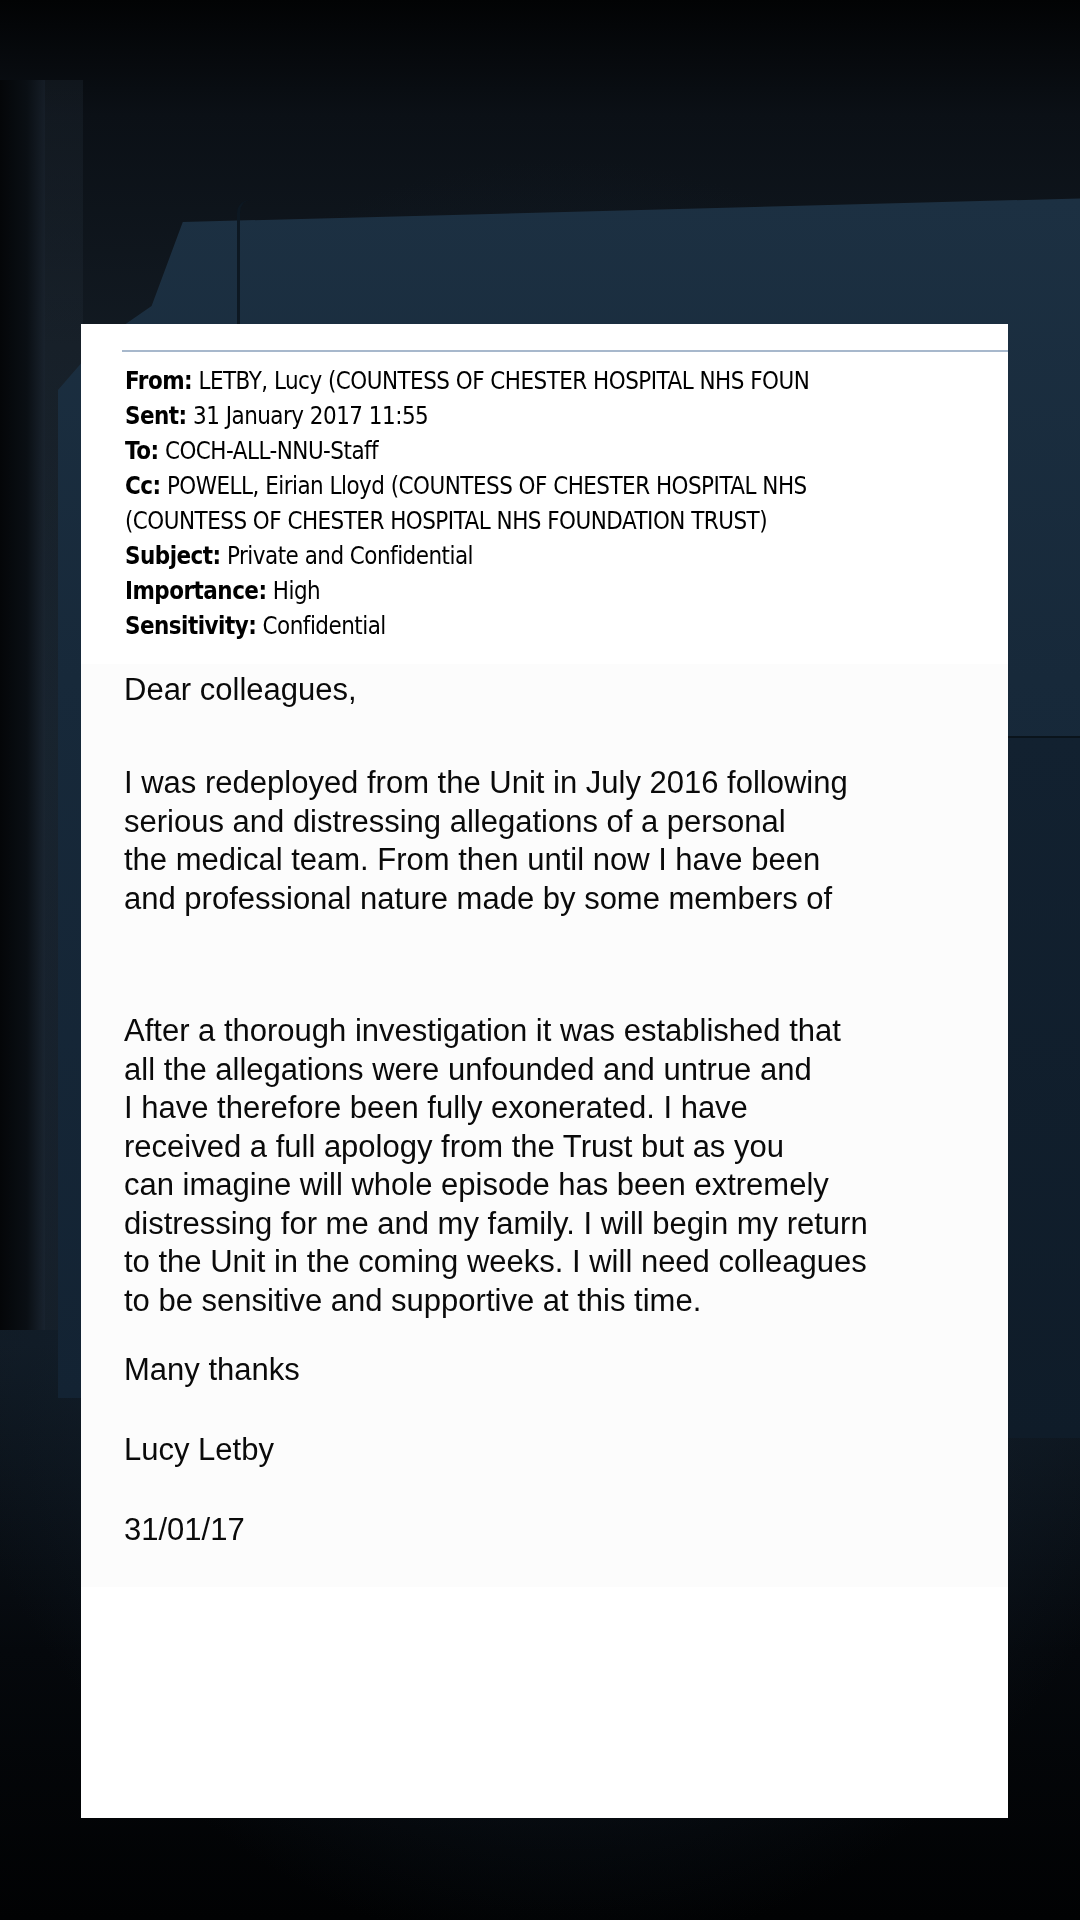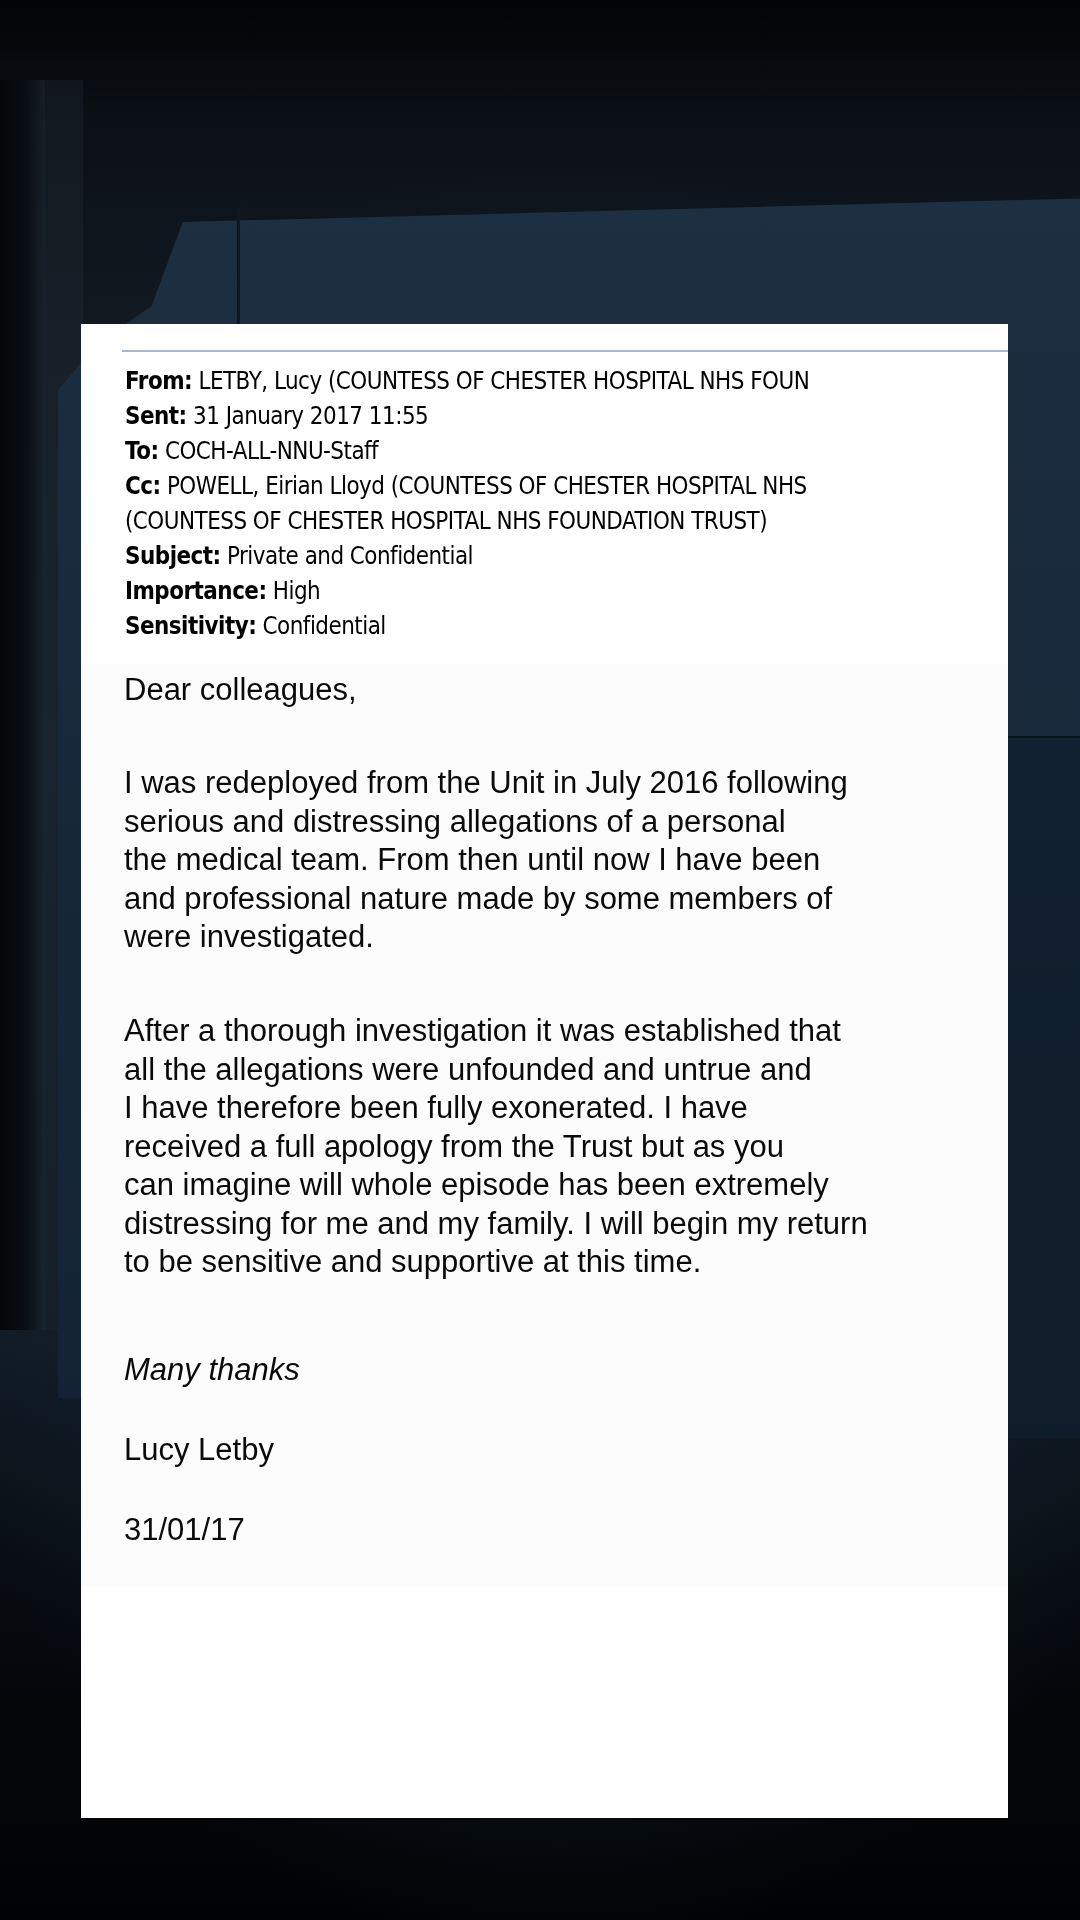--- a/index.html
+++ b/index.html
@@ -117,21 +117,21 @@
       font-family: "Liberation Sans", sans-serif;
       font-size: 31px;
       color: #0a0a0a;
     }
     .greeting { position: absolute; top: 0; left: 0; white-space: nowrap; }
     .para { position: absolute; left: 0; white-space: nowrap; margin-top: 12px; }
     .para .ln { display: block; height: 38.5px; line-height: 38.5px; }
     .p1 { top: 80px; }
     .p2 { top: 328px; }
     .closing { position: absolute; left: 0; white-space: nowrap; }
-    .c1 { top: 680px; font-style: italic; }
+    .c1 { top: 680px; }
     .c2 { top: 760px; }
     .c3 { top: 840px; }
   </style>
 </head>
 <body>
 
 <div class="bg"></div>
 <div class="bg-left-strip"></div>
 <div class="bg-left-strip2"></div>
 <div class="folder"></div>
@@ -155,30 +155,30 @@
   </div>
 
   <div class="body-text">
     <div class="greeting">Dear colleagues,</div>
 
     <div class="para p1">
       <span class="ln">I was redeployed from the Unit in July 2016 following</span>
       <span class="ln">serious and distressing allegations of a personal</span>
       <span class="ln">the medical team. From then until now I have been</span>
       <span class="ln">and professional nature made by some members of</span>
-      <span class="ln">were investigated.</span>
     </div>
 
     <div class="para p2">
       <span class="ln">After a thorough investigation it was established that</span>
       <span class="ln">all the allegations were unfounded and untrue and</span>
       <span class="ln">I have therefore been fully exonerated. I have</span>
       <span class="ln">received a full apology from the Trust but as you</span>
       <span class="ln">can imagine will whole episode has been extremely</span>
       <span class="ln">distressing for me and my family. I will begin my return</span>
+      <span class="ln">to the Unit in the coming weeks. I will need colleagues</span>
       <span class="ln">to be sensitive and supportive at this time.</span>
     </div>
 
     <div class="closing c1">Many thanks</div>
     <div class="closing c2">Lucy Letby</div>
     <div class="closing c3">31/01/17</div>
   </div>
 </div>
 
 </body></html>

